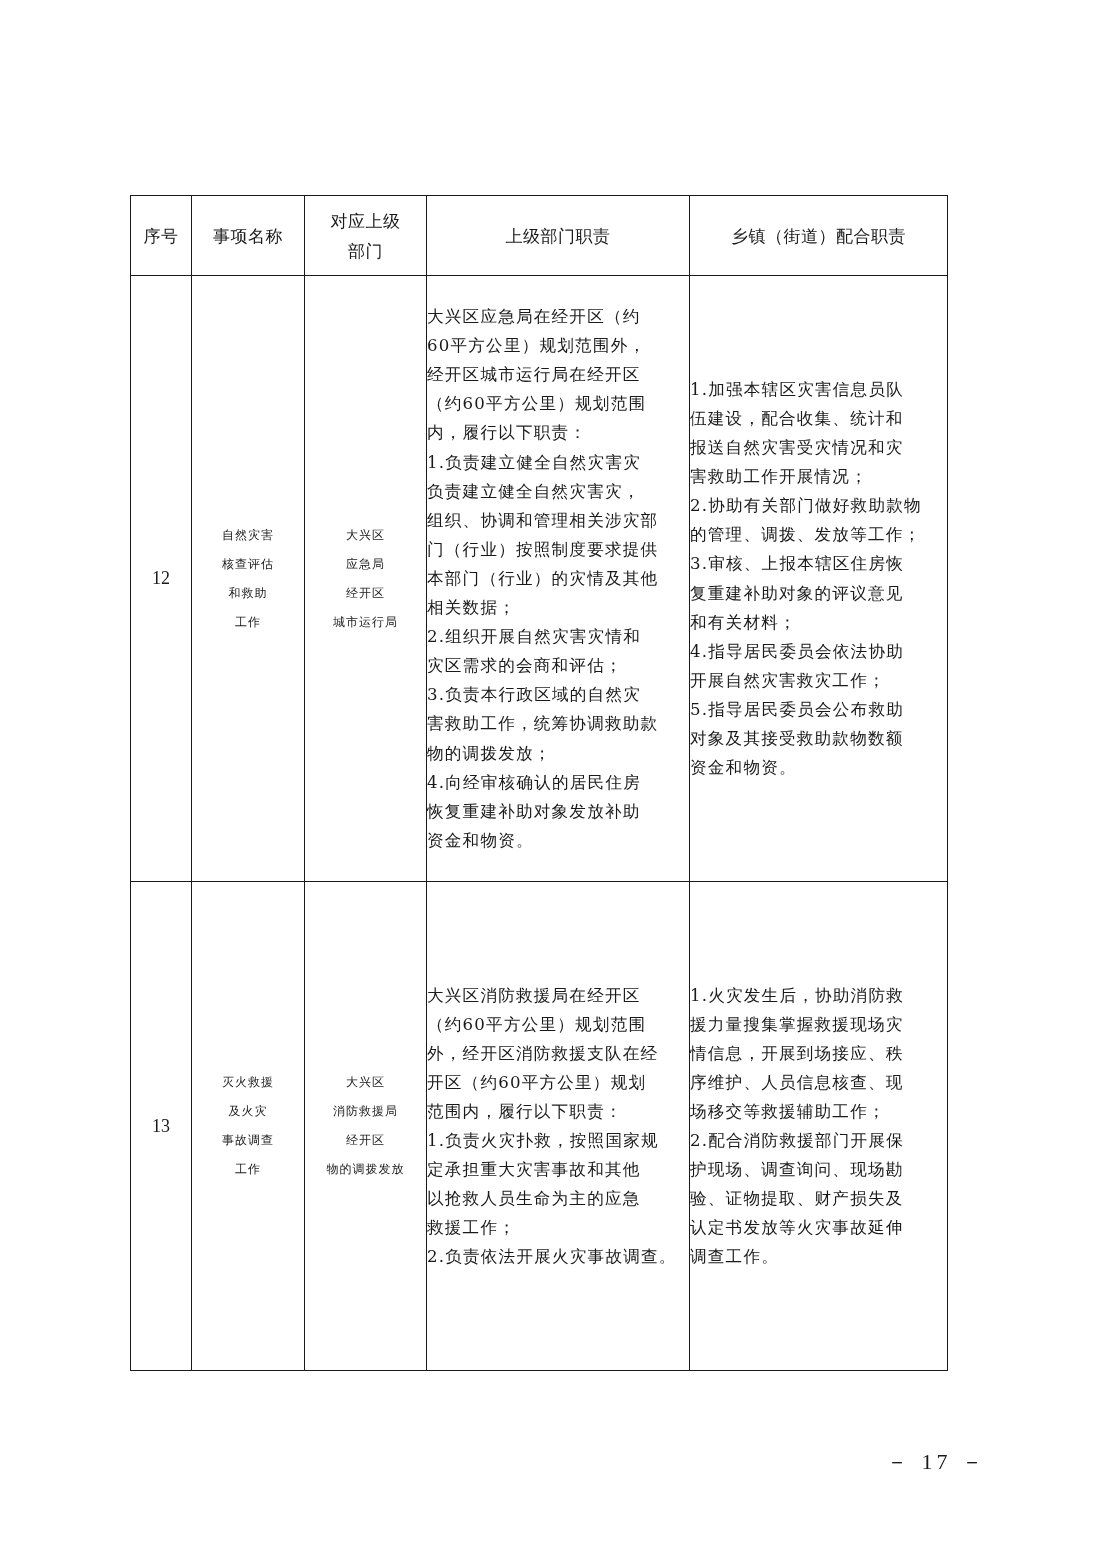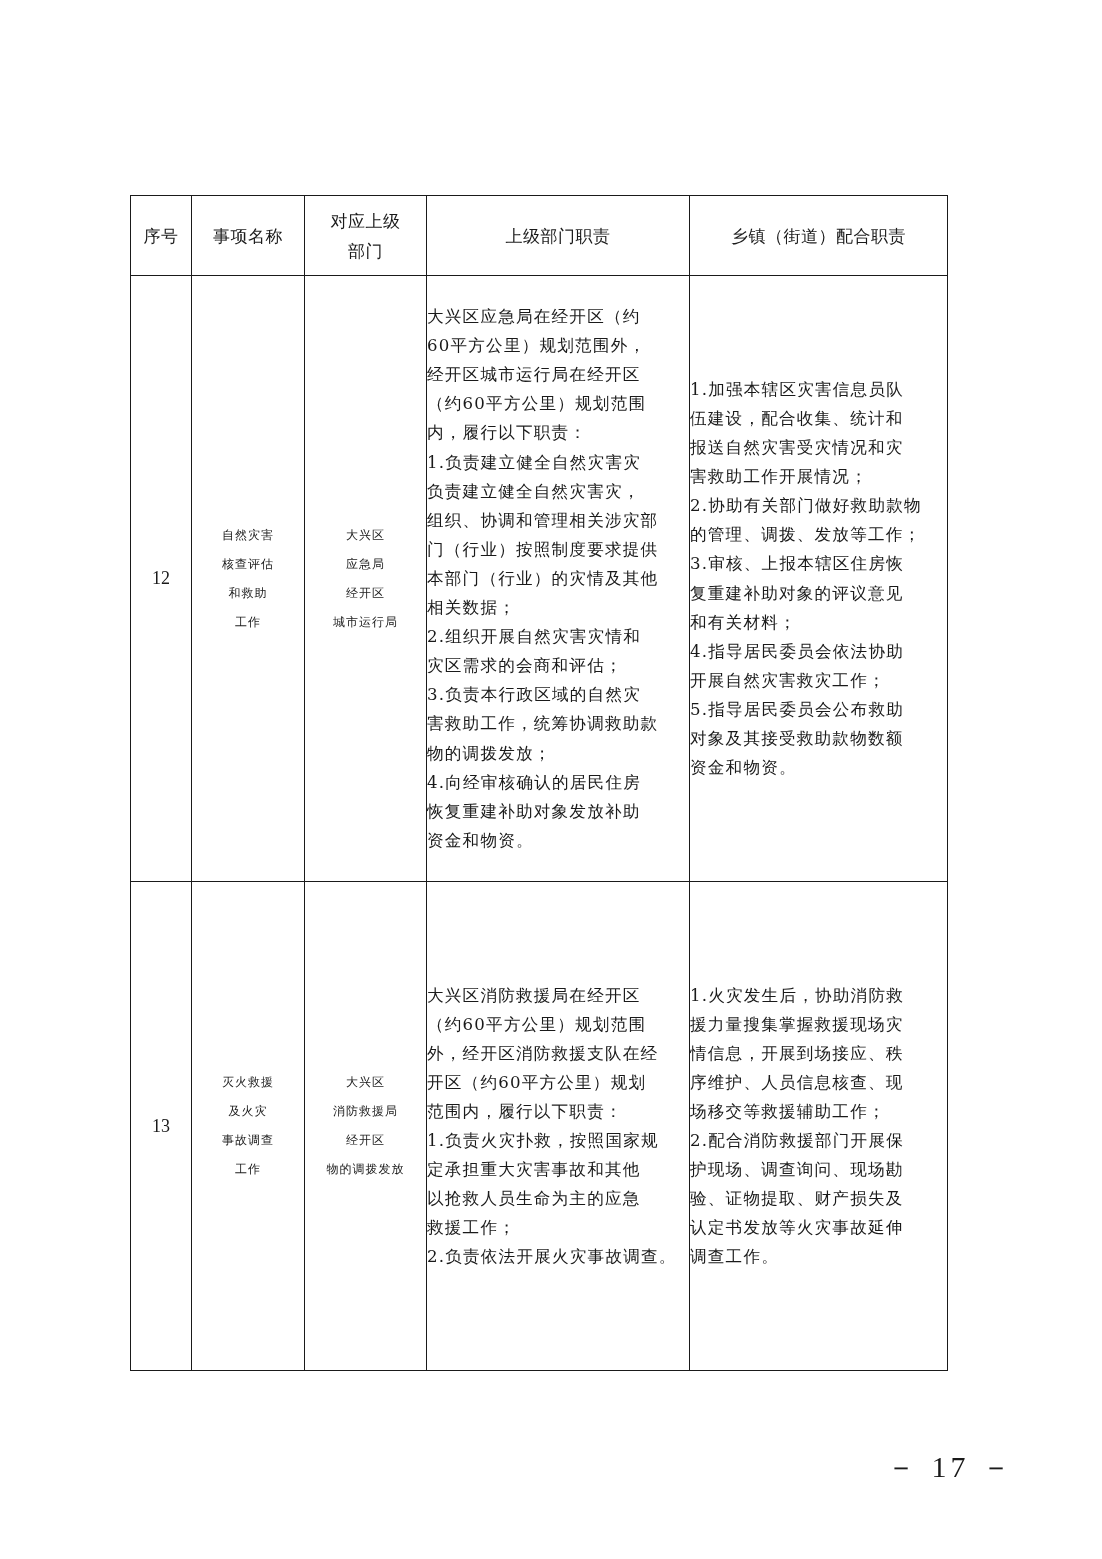--- a/index.html
+++ b/index.html
@@ -67,21 +67,21 @@
       white-space: nowrap;
     }
     .row-12 { height: 606px; }
     .row-13 { height: 489px; }
 
     .page-number {
       position: absolute;
       left: 886px;
       top: 1447px;
       font-family: "Liberation Serif", serif;
-      font-size: 30px;
+      font-size: 22px;
       letter-spacing: 4px;
       color: #1a1a1a;
     }
   </style>
 </head>
 <body>
 
 <table class="page-table">
   <colgroup>
     <col class="col-seq">

